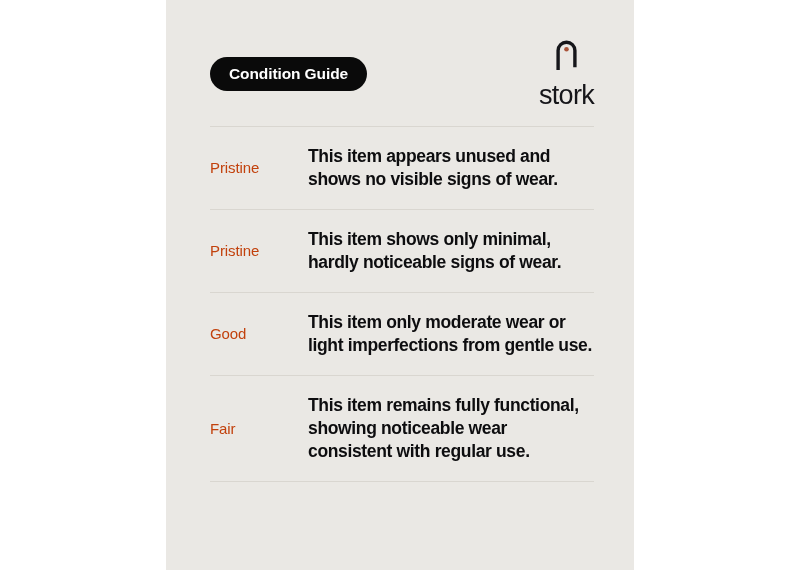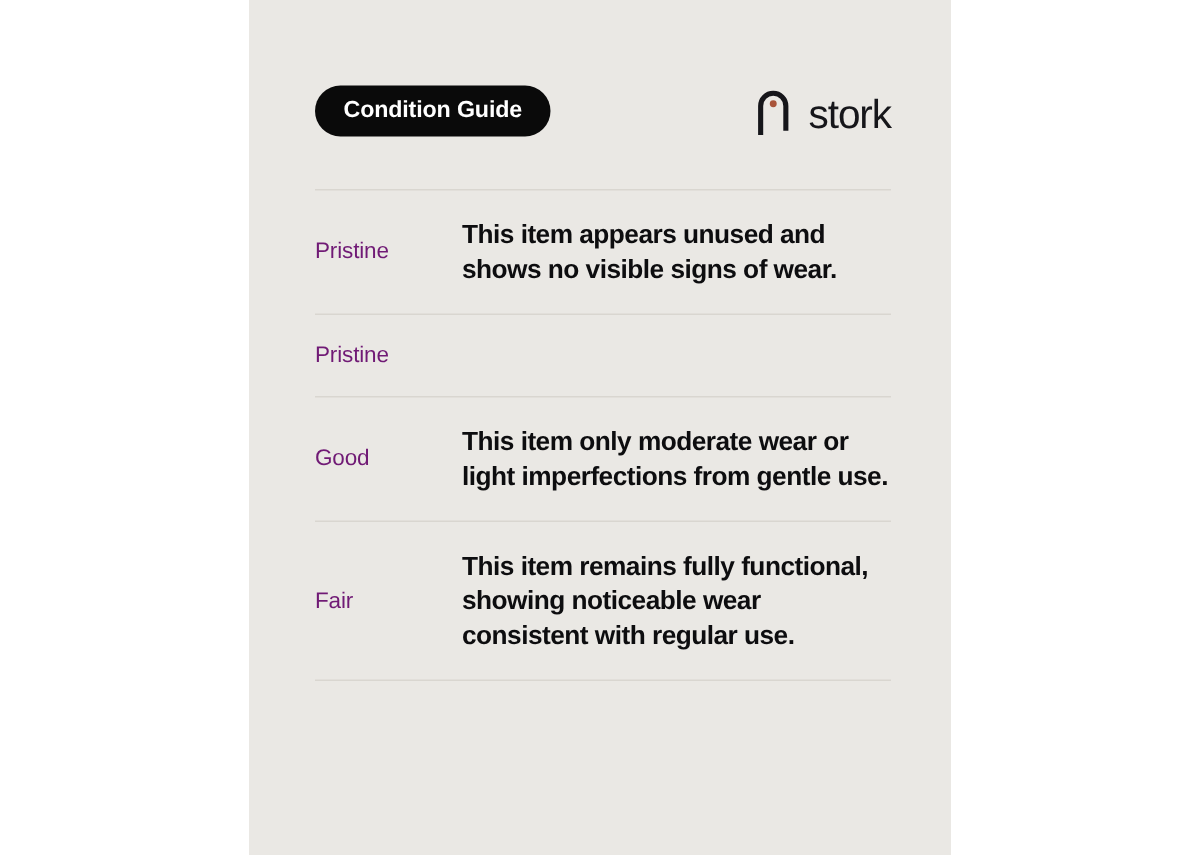--- a/index.html
+++ b/index.html
@@ -58,22 +58,23 @@
     font-size: 15.5px;
     font-weight: bold;
     letter-spacing: -0.1px;
     white-space: nowrap;
     border: none;
     cursor: pointer;
   }
 
   .brand {
     display: flex;
-    align-items: flex-end;
+    align-items: center;
     gap: 12px;
+    flex-direction: column;
   }
 
   .brand-mark {
     display: block;
     width: 23px;
     height: 31px;
   }
 
   .brand-name {
     font-size: 27px;
@@ -100,21 +101,21 @@
   .guide-row {
     display: flex;
     align-items: center;
     padding: 18px 0;
     box-sizing: border-box;
   }
 
   .row-label {
     flex: 0 0 98px;
     font-size: 15px;
-    color: #701a75;
+    color: #c2410c;
     font-weight: 400;
     letter-spacing: -0.1px;
     line-height: 1.2;
   }
 
   .row-desc {
     flex: 1 1 auto;
     font-size: 17.5px;
     color: #0d0d0f;
     font-weight: 700;
@@ -153,20 +154,21 @@
 
       <div class="guide-row">
         <div class="row-label">Pristine</div>
         <div class="row-desc">This item appears unused and shows no visible signs of wear.</div>
       </div>
 
       <div class="divider"></div>
 
       <div class="guide-row">
         <div class="row-label">Pristine</div>
+        <div class="row-desc">This item shows only minimal, hardly noticeable signs of wear.</div>
       </div>
 
       <div class="divider"></div>
 
       <div class="guide-row">
         <div class="row-label">Good</div>
         <div class="row-desc">This item only moderate wear or light imperfections from gentle use.</div>
       </div>
 
       <div class="divider"></div>

